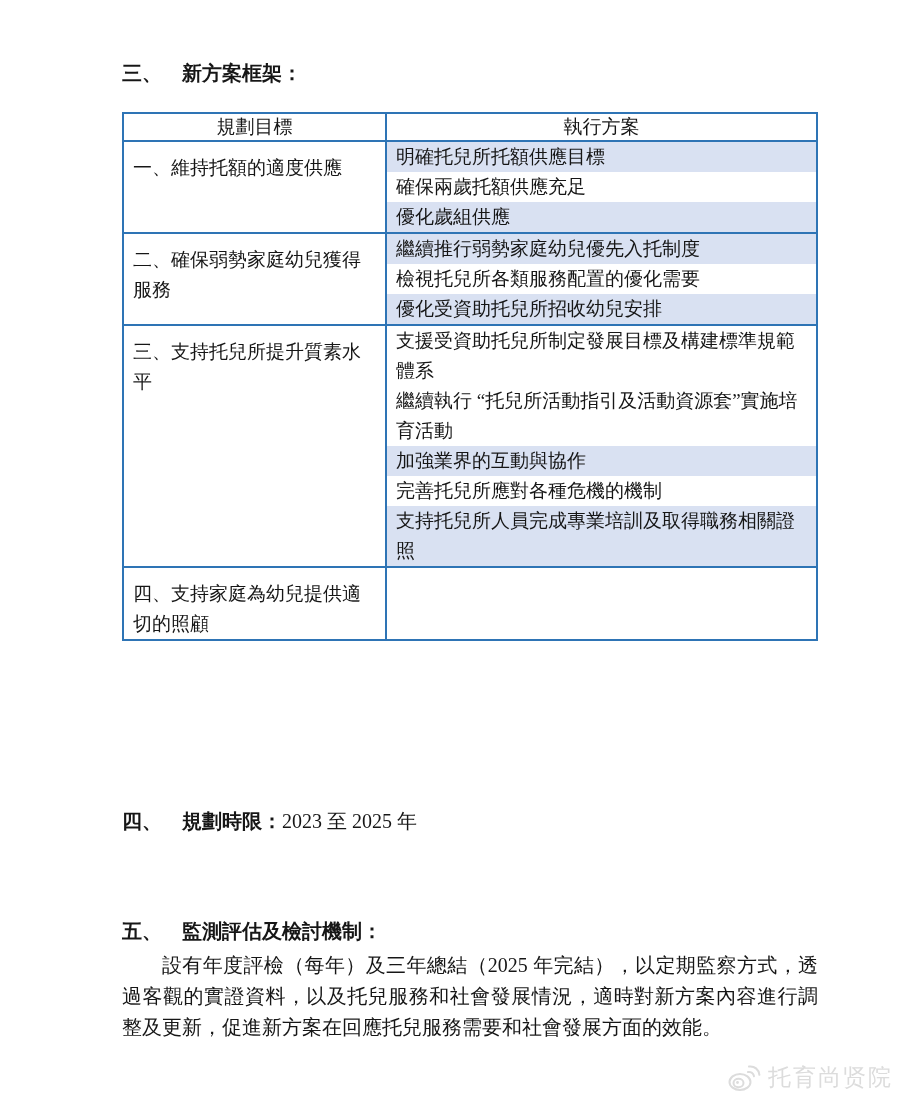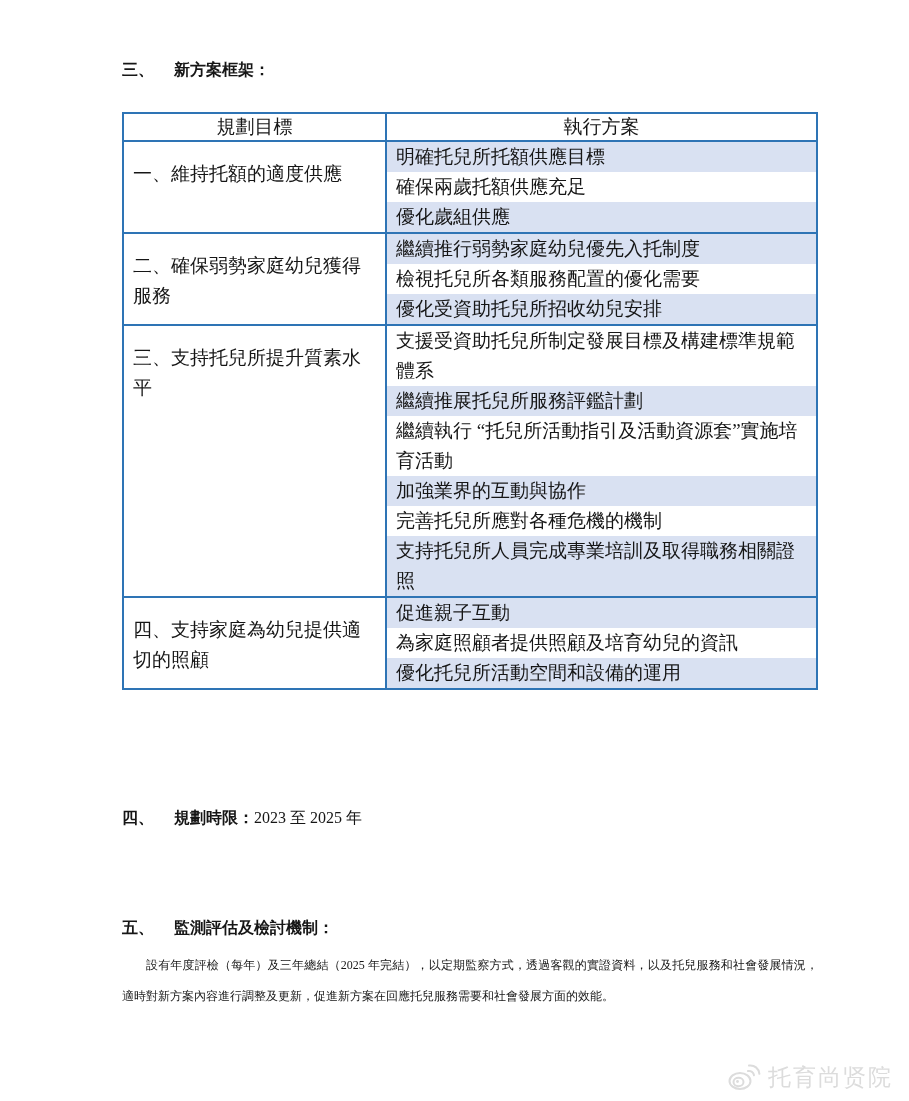--- a/index.html
+++ b/index.html
@@ -8,56 +8,56 @@
     --ink:#161616;
     --wm:#dcdcdc;
   }
   html,body{margin:0;padding:0;}
   body{
     width:909px;height:1101px;background:#ffffff;overflow:hidden;position:relative;
     font-family:"Liberation Serif","DejaVu Serif",serif;color:var(--ink);
   }
   .page{position:absolute;inset:0;}
 
-  .heading{position:absolute;left:122px;font-size:16px;font-weight:bold;white-space:nowrap;}
+  .heading{position:absolute;left:122px;font-size:20px;font-weight:bold;white-space:nowrap;}
   .hnum{margin-right:20px;}
   .hval{font-weight:normal;}
 
   .h-s3{top:60px;}
   .h-s4{top:808px;font-family:Liberation Serif, serif;}
   .h-s5{top:918px;}
 
   .tbl{
     position:absolute;left:122px;top:112px;width:692px;
     border:2px solid var(--border-blue);
     font-size:19px;
   }
   .thead{display:flex;border-bottom:2px solid var(--border-blue);font-family:Liberation Serif, serif;}
   .th{height:26px;line-height:26px;text-align:center;}
   .col1{width:263px;border-right:2px solid var(--border-blue);box-sizing:border-box;}
   .col2{flex:1;min-width:0;}
   .trow{display:flex;}
   .trow + .trow{border-top:2px solid var(--border-blue);}
   .goal-cell{
     width:263px;border-right:2px solid var(--border-blue);box-sizing:border-box;
-    padding:17px 15px 0 9px;line-height:30px;
+    padding:11px 15px 0 9px;line-height:30px;
   }
   .plans{flex:1;min-width:0;display:flex;flex-direction:column;border-radius:32px;}
   .plan-cell{min-height:30px;line-height:30px;padding:0 10px 0 9px;}
   .plan-cell.shaded{background:var(--shade-blue);}
 
   .para{
     position:absolute;left:122px;top:950px;width:696px;margin:0;
-    font-size:12px;line-height:31px;text-align:justify;text-justify:inter-ideograph;
+    font-size:20px;line-height:31px;text-align:justify;text-justify:inter-ideograph;
     text-indent:2em;
   }
 
   .watermark{
     position:absolute;right:16px;bottom:8px;
-    display:flex;align-items:flex-start;gap:7px;
+    display:flex;align-items:flex-end;gap:7px;
     color:var(--wm);font-size:23px;letter-spacing:2px;
     font-family:"Liberation Sans","DejaVu Sans",sans-serif;
     user-select:none;
   }
   .wm-icon{display:block;}
 </style>
 </head>
 <body>
 
 <div class="page">
@@ -85,34 +85,28 @@
           <div class="plans">
             <div class="plan-cell shaded">繼續推行弱勢家庭幼兒優先入托制度</div>
             <div class="plan-cell">檢視托兒所各類服務配置的優化需要</div>
             <div class="plan-cell shaded">優化受資助托兒所招收幼兒安排</div>
           </div>
         </div>
         <div class="trow">
           <div class="goal-cell">三、支持托兒所提升質素水平</div>
           <div class="plans">
             <div class="plan-cell">支援受資助托兒所制定發展目標及構建標準規範體系</div>
-            <div class="plan-cell shaded">繼續推展托兒所服務評鑑計劃</div>
             <div class="plan-cell">繼續執行 “托兒所活動指引及活動資源套”實施培育活動</div>
             <div class="plan-cell shaded">加強業界的互動與協作</div>
             <div class="plan-cell">完善托兒所應對各種危機的機制</div>
             <div class="plan-cell shaded">支持托兒所人員完成專業培訓及取得職務相關證照</div>
           </div>
         </div>
         <div class="trow">
           <div class="goal-cell">四、支持家庭為幼兒提供適切的照顧</div>
-          <div class="plans">
-            <div class="plan-cell shaded">促進親子互動</div>
-            <div class="plan-cell">為家庭照顧者提供照顧及培育幼兒的資訊</div>
-            <div class="plan-cell shaded">優化托兒所活動空間和設備的運用</div>
-          </div>
         </div>
       </div>
   </div>
 
   <div class="heading h-s4">
     <span class="hnum">四、</span><span>規劃時限：</span><span class="hval">2023 至 2025 年</span>
   </div>
 
   <div class="heading h-s5">
     <span class="hnum">五、</span><span>監測評估及檢討機制：</span>

